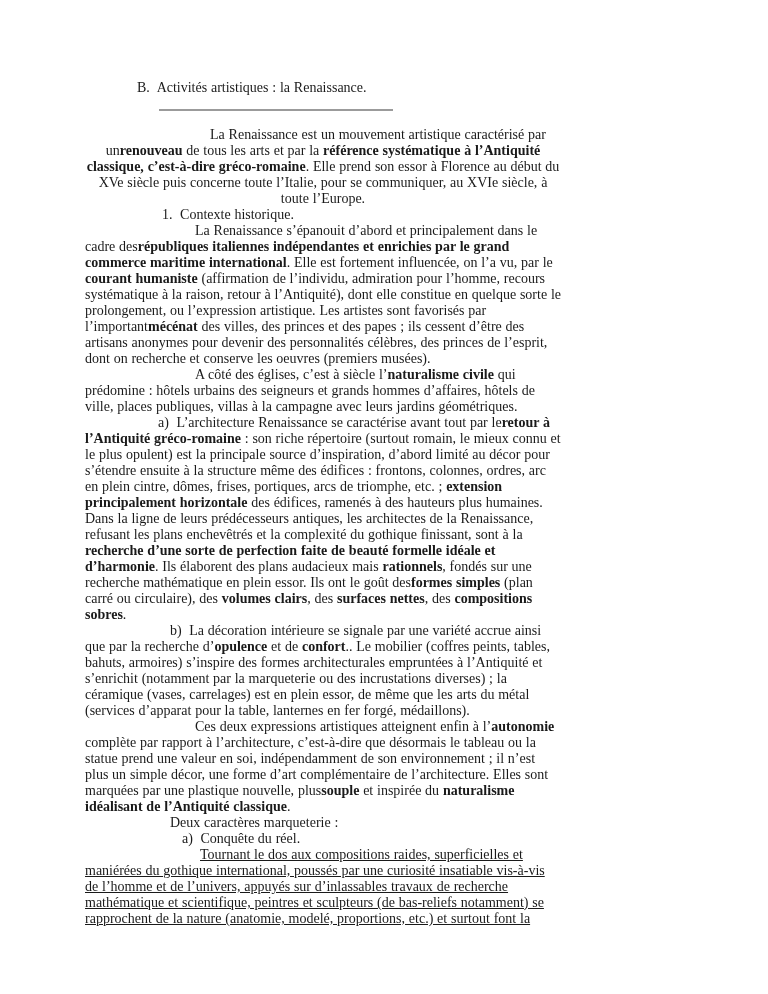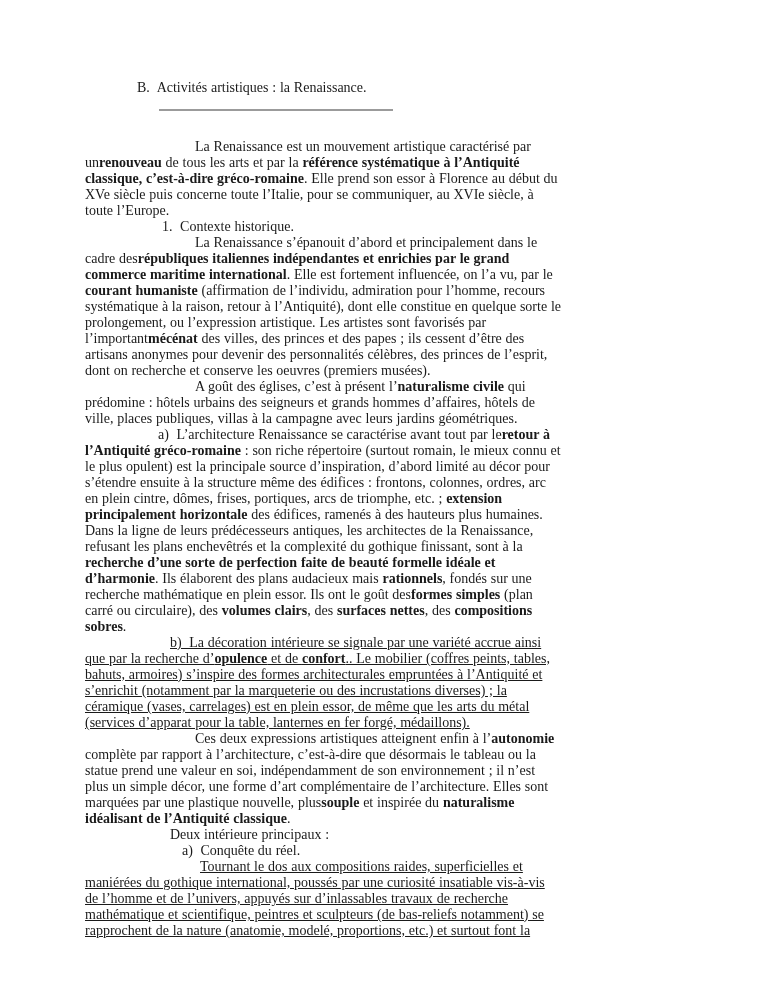--- a/index.html
+++ b/index.html
@@ -18,43 +18,43 @@
   }
   .block {
     margin: 0;
     font-size: 14px;
     line-height: 16px;
     text-align: left;
     word-spacing: 0.02em;
   }
   .block b { font-weight: bold; }
   .gap-normal { }
-  .gap-large  { margin-top: 28px; }
+  .gap-large  { margin-top: 16px; text-align: center; }
   .b-title     { text-indent: 52px; }
   .b-rule      { margin-top: 13px; margin-left: 74px; width: 234px;
                  border: 0; border-top: 2px solid #9b9b9b; height: 0; }
   .b-heading   { text-indent: 77px; }
   .b-para      { text-indent: 110px; }
   .b-para-a    { text-indent: 73px; }
-  .b-para-b    { text-indent: 85px; text-decoration: underline; }
+  .b-para-b    { text-indent: 85px; }
   .b-line      { text-indent: 85px; }
   .b-head-a    { text-indent: 97px; }
   .b-para-last { text-indent: 115px; text-decoration: underline; }
 </style>
 </head>
 <body>
 
 <main class="page">
   <div>
       <p class="block b-title"><span>B.&nbsp; Activités artistiques : la Renaissance.</span></p>
       <div class="block b-rule"></div>
       <p class="block b-para gap-large"><span>La Renaissance est un mouvement artistique caractérisé par un</span><b>renouveau</b><span> de tous les arts et par la </span><b>référence systématique à l’Antiquité classique, c’est-à-dire gréco-romaine</b><span>. Elle prend son essor à Florence au début du XVe siècle puis concerne toute l’Italie, pour se communiquer, au XVIe siècle, à toute l’Europe.</span></p>
       <p class="block b-heading gap-normal"><span>1.&nbsp; Contexte historique.</span></p>
       <p class="block b-para gap-normal"><span>La Renaissance s’épanouit d’abord et principalement dans le cadre des</span><b>républiques italiennes indépendantes et enrichies par le grand commerce maritime international</b><span>. Elle est fortement influencée, on l’a vu, par le </span><b>courant humaniste</b><span> (affirmation de l’individu, admiration pour l’homme, recours systématique à la raison, retour à l’Antiquité), dont elle constitue en quelque sorte le prolongement, ou l’expression artistique. Les artistes sont favorisés par l’important</span><b>mécénat</b><span> des villes, des princes et des papes ; ils cessent d’être des artisans anonymes pour devenir des personnalités célèbres, des princes de l’esprit, dont on recherche et conserve les oeuvres (premiers musées).</span></p>
-      <p class="block b-para gap-normal"><span>A goût des églises, c’est à présent l’</span><b>naturalisme civile</b><span> qui prédomine : hôtels urbains des seigneurs et grands hommes d’affaires, hôtels de ville, places publiques, villas à la campagne avec leurs jardins géométriques.</span></p>
+      <p class="block b-para gap-normal"><span>A côté des églises, c’est à siècle l’</span><b>naturalisme civile</b><span> qui prédomine : hôtels urbains des seigneurs et grands hommes d’affaires, hôtels de ville, places publiques, villas à la campagne avec leurs jardins géométriques.</span></p>
       <p class="block b-para-a"><span>a)&nbsp; L’architecture Renaissance se caractérise avant tout par le</span><b>retour à l’Antiquité gréco-romaine</b><span> : son riche répertoire (surtout romain, le mieux connu et le plus opulent) est la principale source d’inspiration, d’abord limité au décor pour s’étendre ensuite à la structure même des édifices : frontons, colonnes, ordres, arc en plein cintre, dômes, frises, portiques, arcs de triomphe, etc. ; </span><b>extension principalement horizontale</b><span> des édifices, ramenés à des hauteurs plus humaines. Dans la ligne de leurs prédécesseurs antiques, les architectes de la Renaissance, refusant les plans enchevêtrés et la complexité du gothique finissant, sont à la </span><b>recherche d’une sorte de perfection faite de beauté formelle idéale et d’harmonie</b><span>. Ils élaborent des plans audacieux mais </span><b>rationnels</b><span>, fondés sur une recherche mathématique en plein essor. Ils ont le goût des</span><b>formes simples</b><span> (plan carré ou circulaire), des </span><b>volumes clairs</b><span>, des </span><b>surfaces nettes</b><span>, des </span><b>compositions sobres</b><span>.</span></p>
       <p class="block b-para-b"><span>b)&nbsp; La décoration intérieure se signale par une variété accrue ainsi que par la recherche d’</span><b>opulence</b><span> et de </span><b>confort</b><span>.. Le mobilier (coffres peints, tables, bahuts, armoires) s’inspire des formes architecturales empruntées à l’Antiquité et s’enrichit (notamment par la marqueterie ou des incrustations diverses) ; la céramique (vases, carrelages) est en plein essor, de même que les arts du métal (services d’apparat pour la table, lanternes en fer forgé, médaillons).</span></p>
       <p class="block b-para gap-normal"><span>Ces deux expressions artistiques atteignent enfin à l’</span><b>autonomie</b><span> complète par rapport à l’architecture, c’est-à-dire que désormais le tableau ou la statue prend une valeur en soi, indépendamment de son environnement ; il n’est plus un simple décor, une forme d’art complémentaire de l’architecture. Elles sont marquées par une plastique nouvelle, plus</span><b>souple</b><span> et inspirée du </span><b>naturalisme idéalisant de l’Antiquité classique</b><span>.</span></p>
-      <p class="block b-line"><span>Deux intérieure principaux :</span></p>
+      <p class="block b-line"><span>Deux caractères marqueterie :</span></p>
       <p class="block b-head-a gap-normal"><span>a)&nbsp; Conquête du réel.</span></p>
       <p class="block b-para-last gap-normal"><span>Tournant le dos aux compositions raides, superficielles et maniérées du gothique international, poussés par une curiosité insatiable vis-à-vis de l’homme et de l’univers, appuyés sur d’inlassables travaux de recherche mathématique et scientifique, peintres et sculpteurs (de bas-reliefs notamment) se rapprochent de la nature (anatomie, modelé, proportions, etc.) et surtout font la</span></p>
     </div>
 </main>
 
 </body></html>

